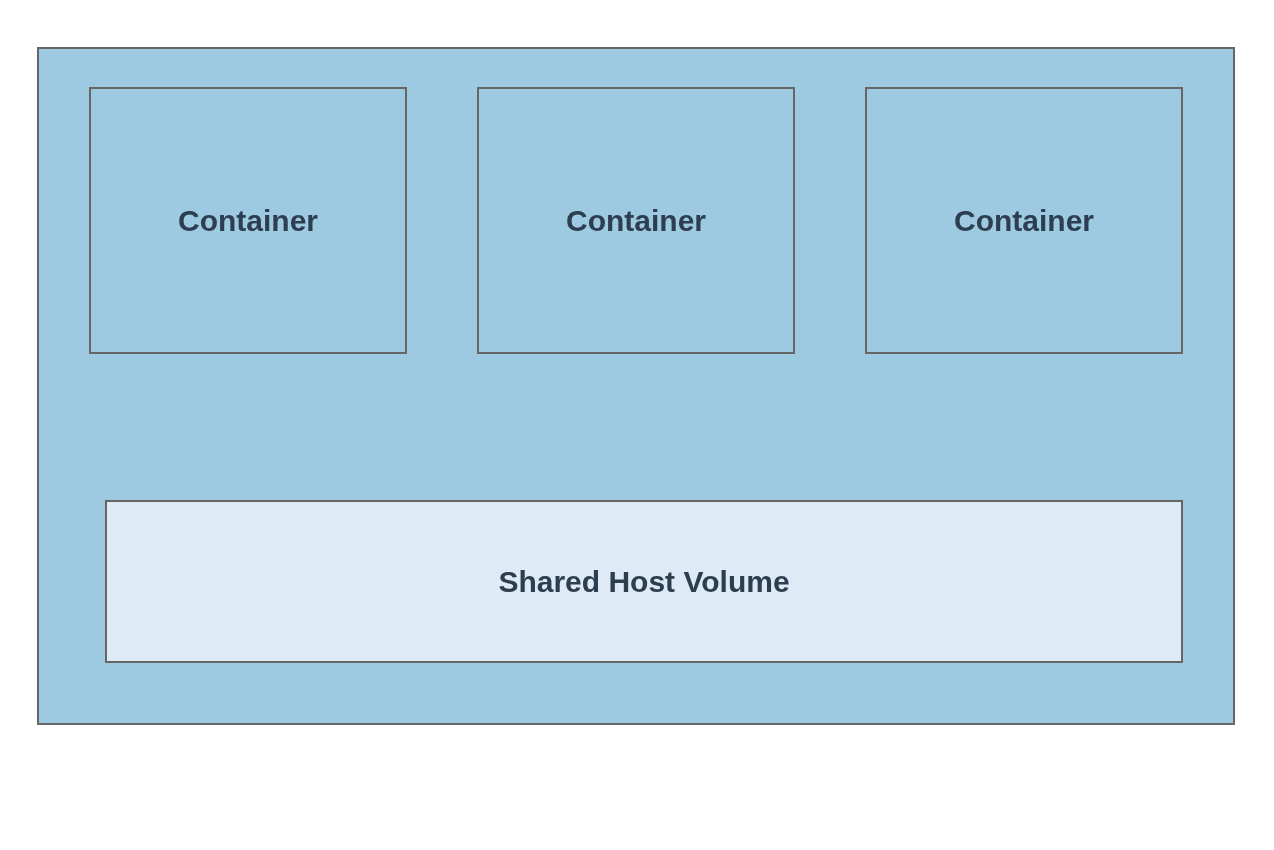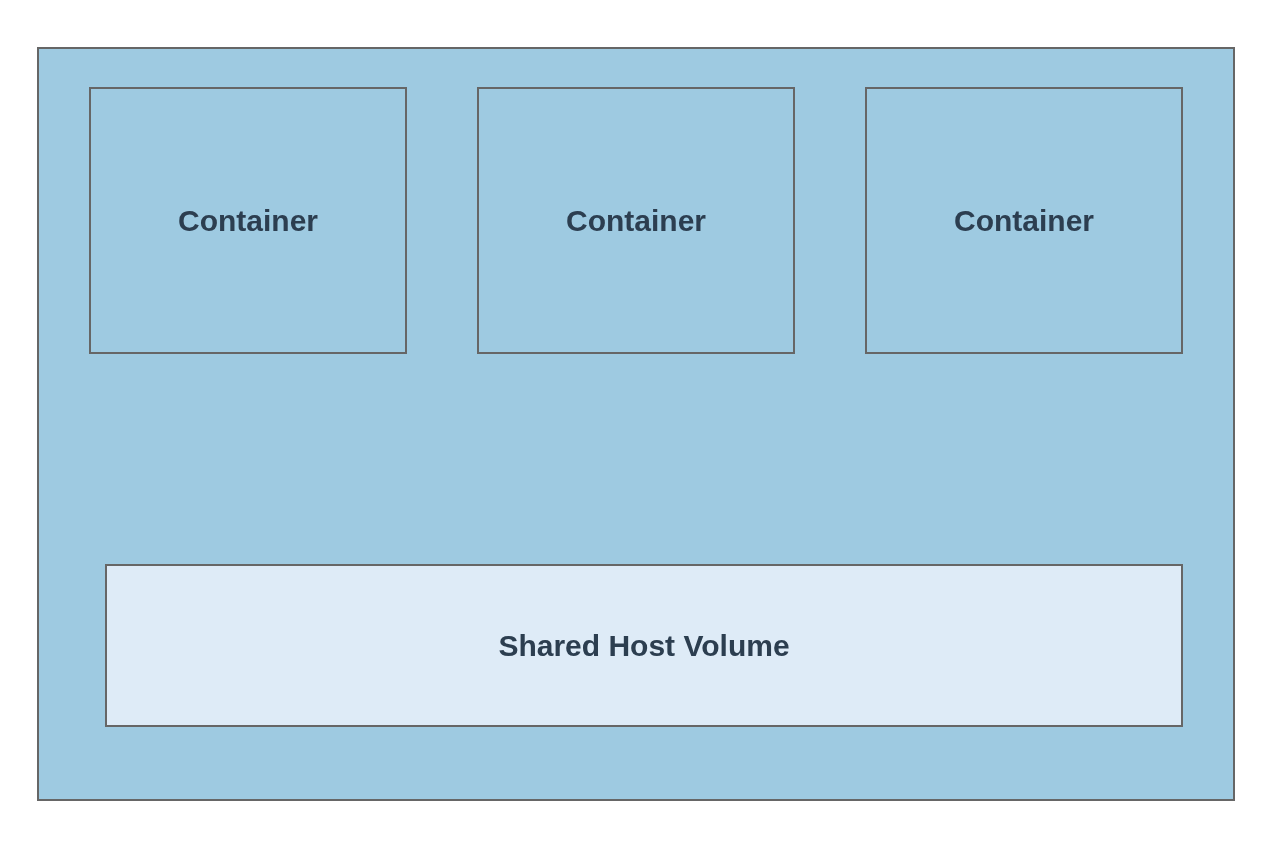--- a/index.html
+++ b/index.html
@@ -12,21 +12,21 @@
       background: #ffffff;
       width: 1274px;
       height: 850px;
       position: relative;
     }
     .host-box {
       position: absolute;
       left: 37px;
       top: 47px;
       width: 1198px;
-      height: 754px;
+      height: 678px;
       background: #9ecae1;
       border: 2px solid #666666;
     }
     .containers-row {
       position: absolute;
       top: 38px;
       left: 50px;
       right: 50px;
       display: flex;
       justify-content: space-between;
@@ -52,21 +52,21 @@
       right: 0;
       text-align: center;
       font-size: 30px;
       font-weight: 600;
       color: #4a4a4a;
     }
     .volume-box {
       position: absolute;
       left: 66px;
       right: 50px;
-      bottom: 72px;
+      bottom: 60px;
       height: 163px;
       background: #deebf7;
       border: 2px solid #666666;
       display: flex;
       align-items: center;
       justify-content: center;
     }
     .volume-label {
       font-size: 30px;
       font-weight: 600;

